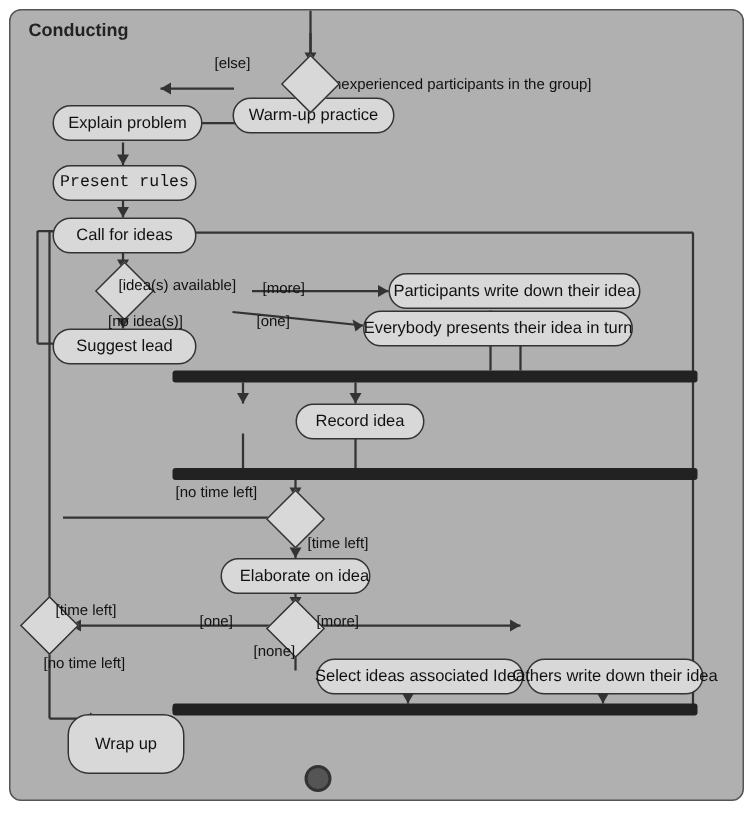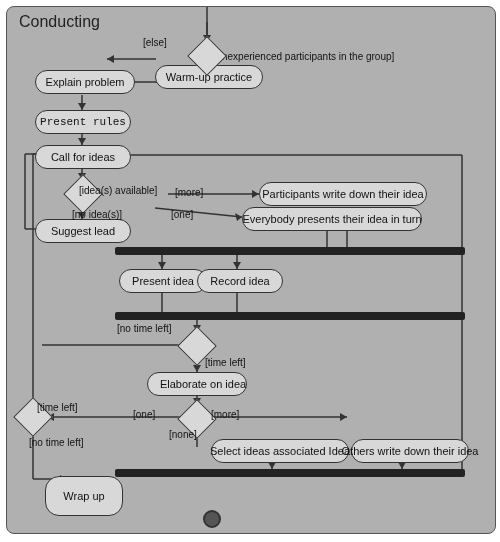--- a/index.html
+++ b/index.html
@@ -17,22 +17,22 @@
       margin: 6px;
       background: #b0b0b0;
       border: 1.5px solid #555;
       border-radius: 8px;
       position: relative;
     }
     .title {
       position: absolute;
       top: 6px;
       left: 12px;
-      font-size: 16px;
-      font-weight: normal;
+      font-size: 12px;
+      font-weight: bold;
       color: #222;
     }
     
     .node {
       position: absolute;
       border: 1.5px solid #333;
       border-radius: 14px;
       background: #d8d8d8;
       display: flex;
       align-items: center;
@@ -212,23 +212,20 @@
   <div class="node" style="left:252px;top:175px;width:168px;height:24px;">
     <span>Participants write down their idea</span>
   </div>
 
   <div class="node" style="left:235px;top:200px;width:180px;height:24px;">
     <span>Everybody presents their idea in turn</span>
   </div>
 
   <div class="bar" style="left:108px;top:240px;width:350px;"></div>
 
-  <div class="node" style="left:112px;top:262px;width:88px;height:24px;">
-    <span>Present idea</span>
-  </div>
 
   <div class="node" style="left:190px;top:262px;width:86px;height:24px;">
     <span>Record idea</span>
   </div>
 
   <div class="bar" style="left:108px;top:305px;width:350px;"></div>
 
   <div class="diamond-wrap" style="left:176px;top:325px;width:28px;height:28px;">
     <div class="diamond"></div>
   </div>

